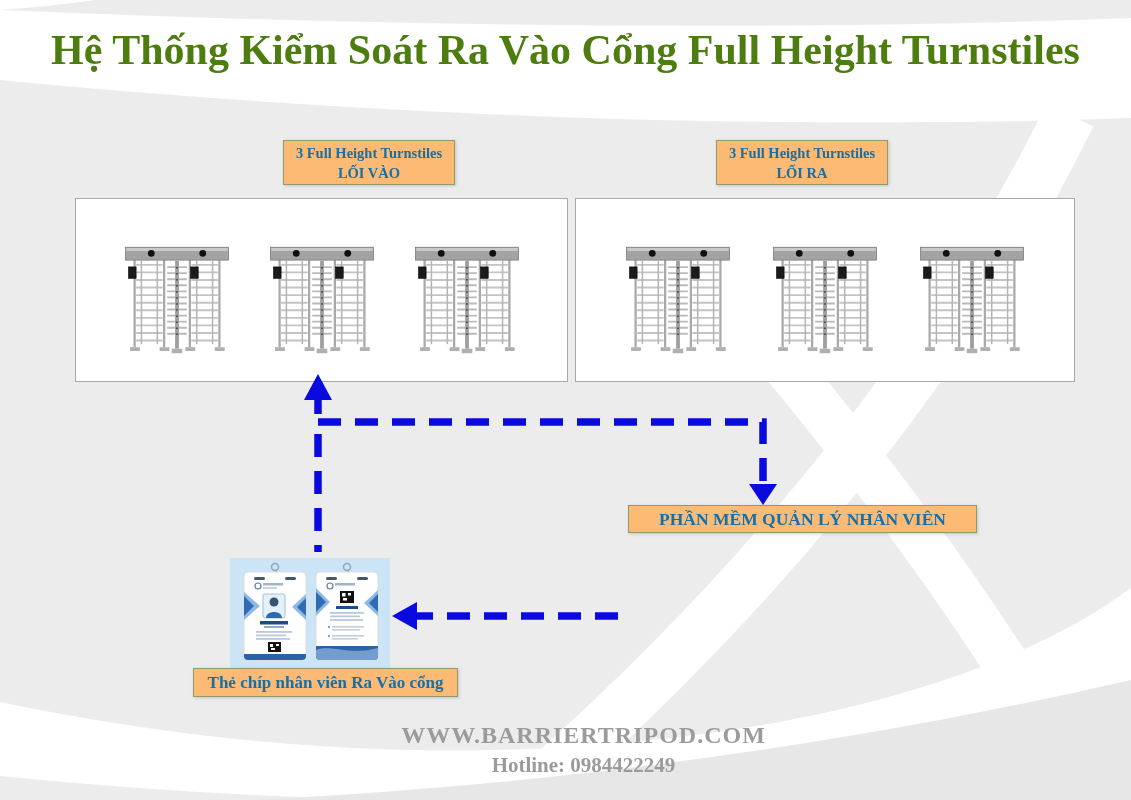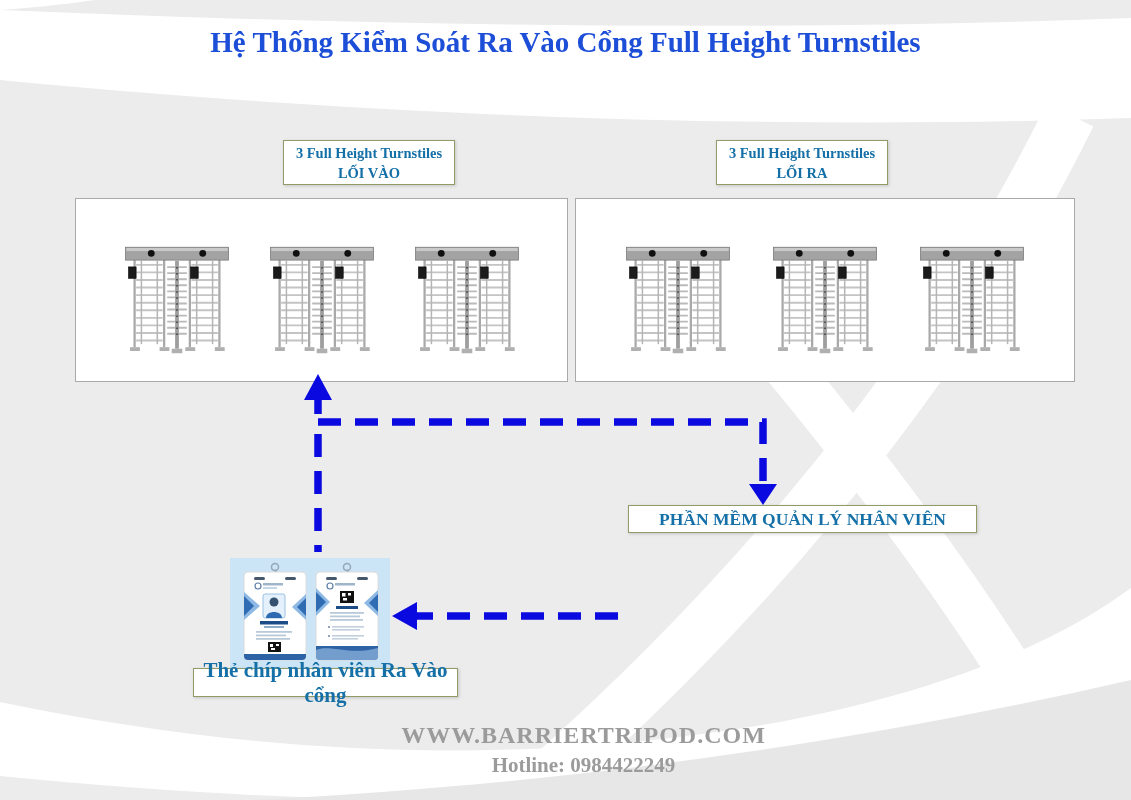--- a/index.html
+++ b/index.html
@@ -5,35 +5,35 @@
   html,body{margin:0;padding:0;background:#fff;}
   #stage{
     position:relative;width:1131px;height:800px;overflow:hidden;
     font-family:"Liberation Serif",serif;background:#ececec;
   }
   svg.bg{position:absolute;left:0;top:0;width:1131px;height:800px;}
   .abs{position:absolute;}
   
   #page-title{
     left:0;top:26px;width:1131px;text-align:center;
-    font-size:29px;font-weight:bold;color:#1d4ed8;letter-spacing:0;
+    font-size:42px;font-weight:bold;color:#4d7c0f;letter-spacing:0;
   }
   
   .tag{
-    background:#ffffff;border:1px solid #8f9c68;
+    background:#fdba74;border:1px solid #8f9c68;
     box-shadow:1px 1px 3px rgba(120,120,120,.35);
     color:#1570a8;font-weight:bold;text-align:center;
     display:flex;flex-direction:column;justify-content:center;
     box-sizing:border-box;
   }
   #entry-label{left:283px;top:140px;width:172px;height:45px;font-size:14.5px;line-height:20px;}
   #exit-label{left:716px;top:140px;width:172px;height:45px;font-size:14.5px;line-height:20px;}
   #software-label{left:628px;top:505px;width:349px;height:28px;font-size:17.5px;justify-content:center;}
   #reader-label{left:228px;top:26px;width:264px;height:28px;font-size:17px;}
-  #card-label{left:193px;top:668px;width:265px;height:29px;font-size:21px;}
+  #card-label{left:193px;top:668px;width:265px;height:29px;font-size:17px;}
   
   .panel{
     background:#fff;border:1px solid #a9a9a9;box-sizing:border-box;
     display:flex;justify-content:space-around;align-items:flex-start;
   }
   #entry-panel{left:75px;top:198px;width:493px;height:184px;padding:42px 28px 0 28px;}
   #exit-panel{left:575px;top:198px;width:500px;height:184px;padding:42px 28px 0 28px;}
   .turnstile{width:106px;height:120px;}
   
   #server-panel{left:620px;top:540px;width:500px;height:172px;background:#fff;border:1px solid #a9a9a9;box-sizing:border-box;}

